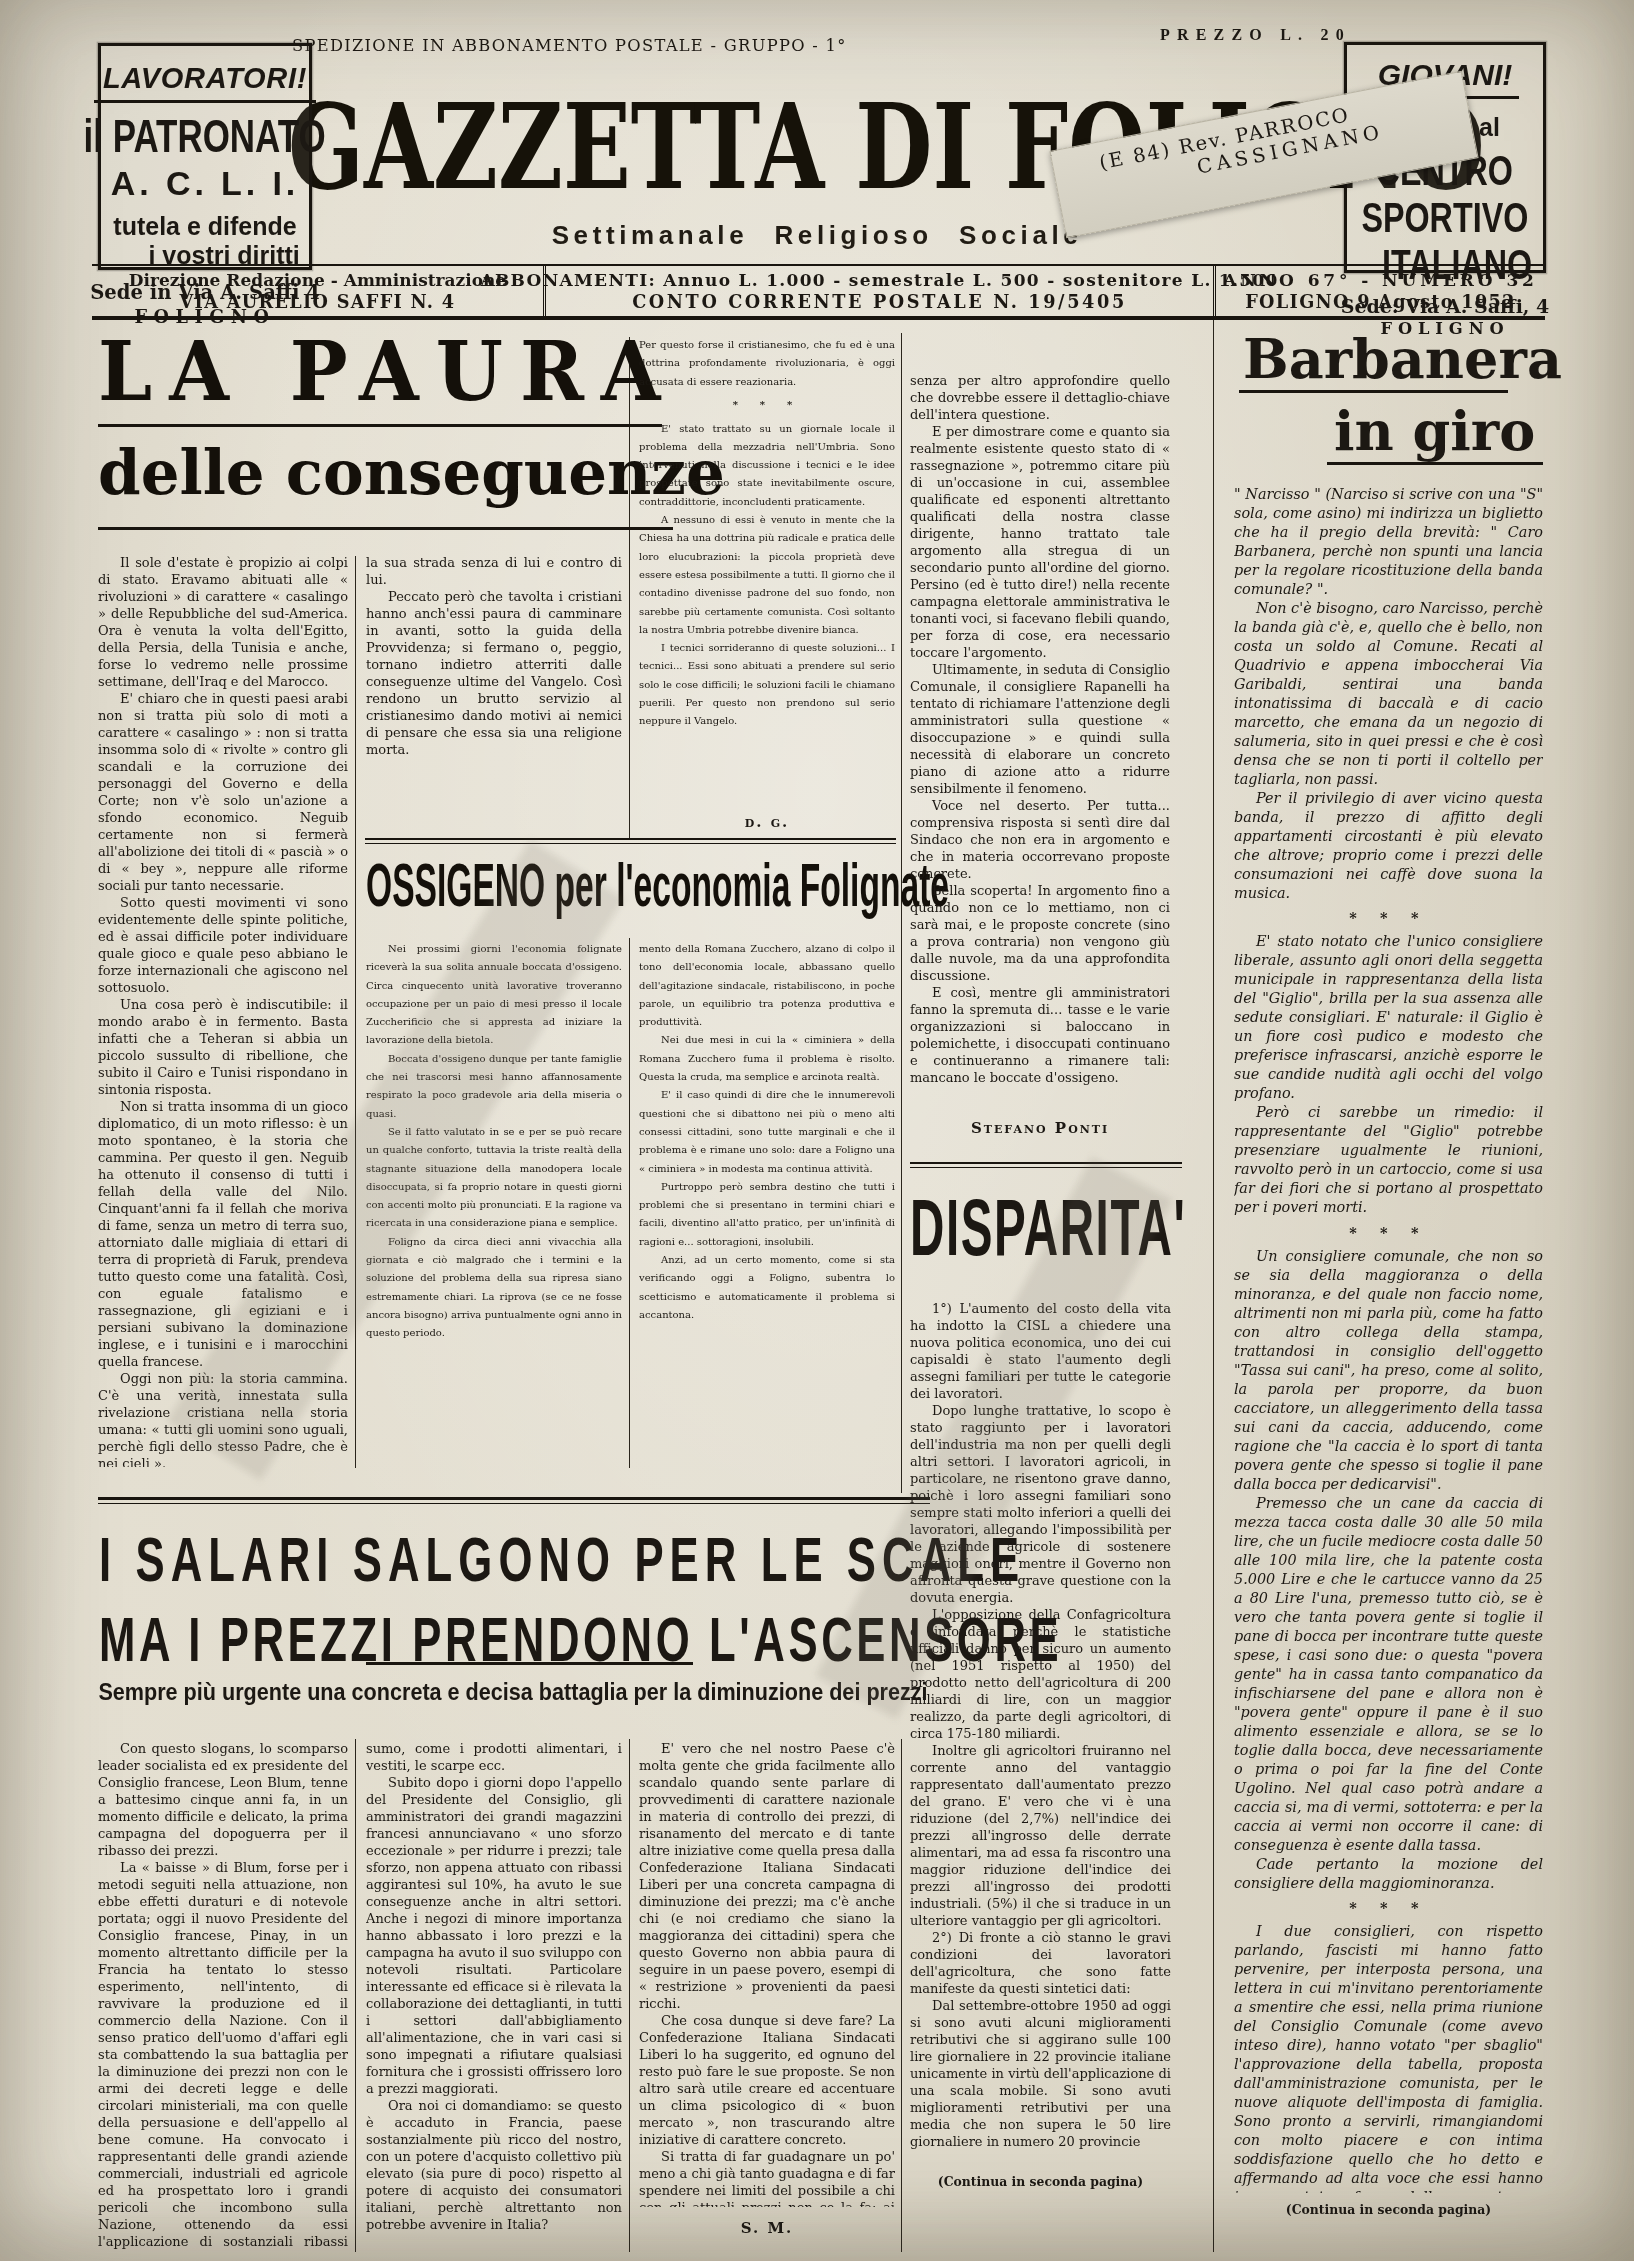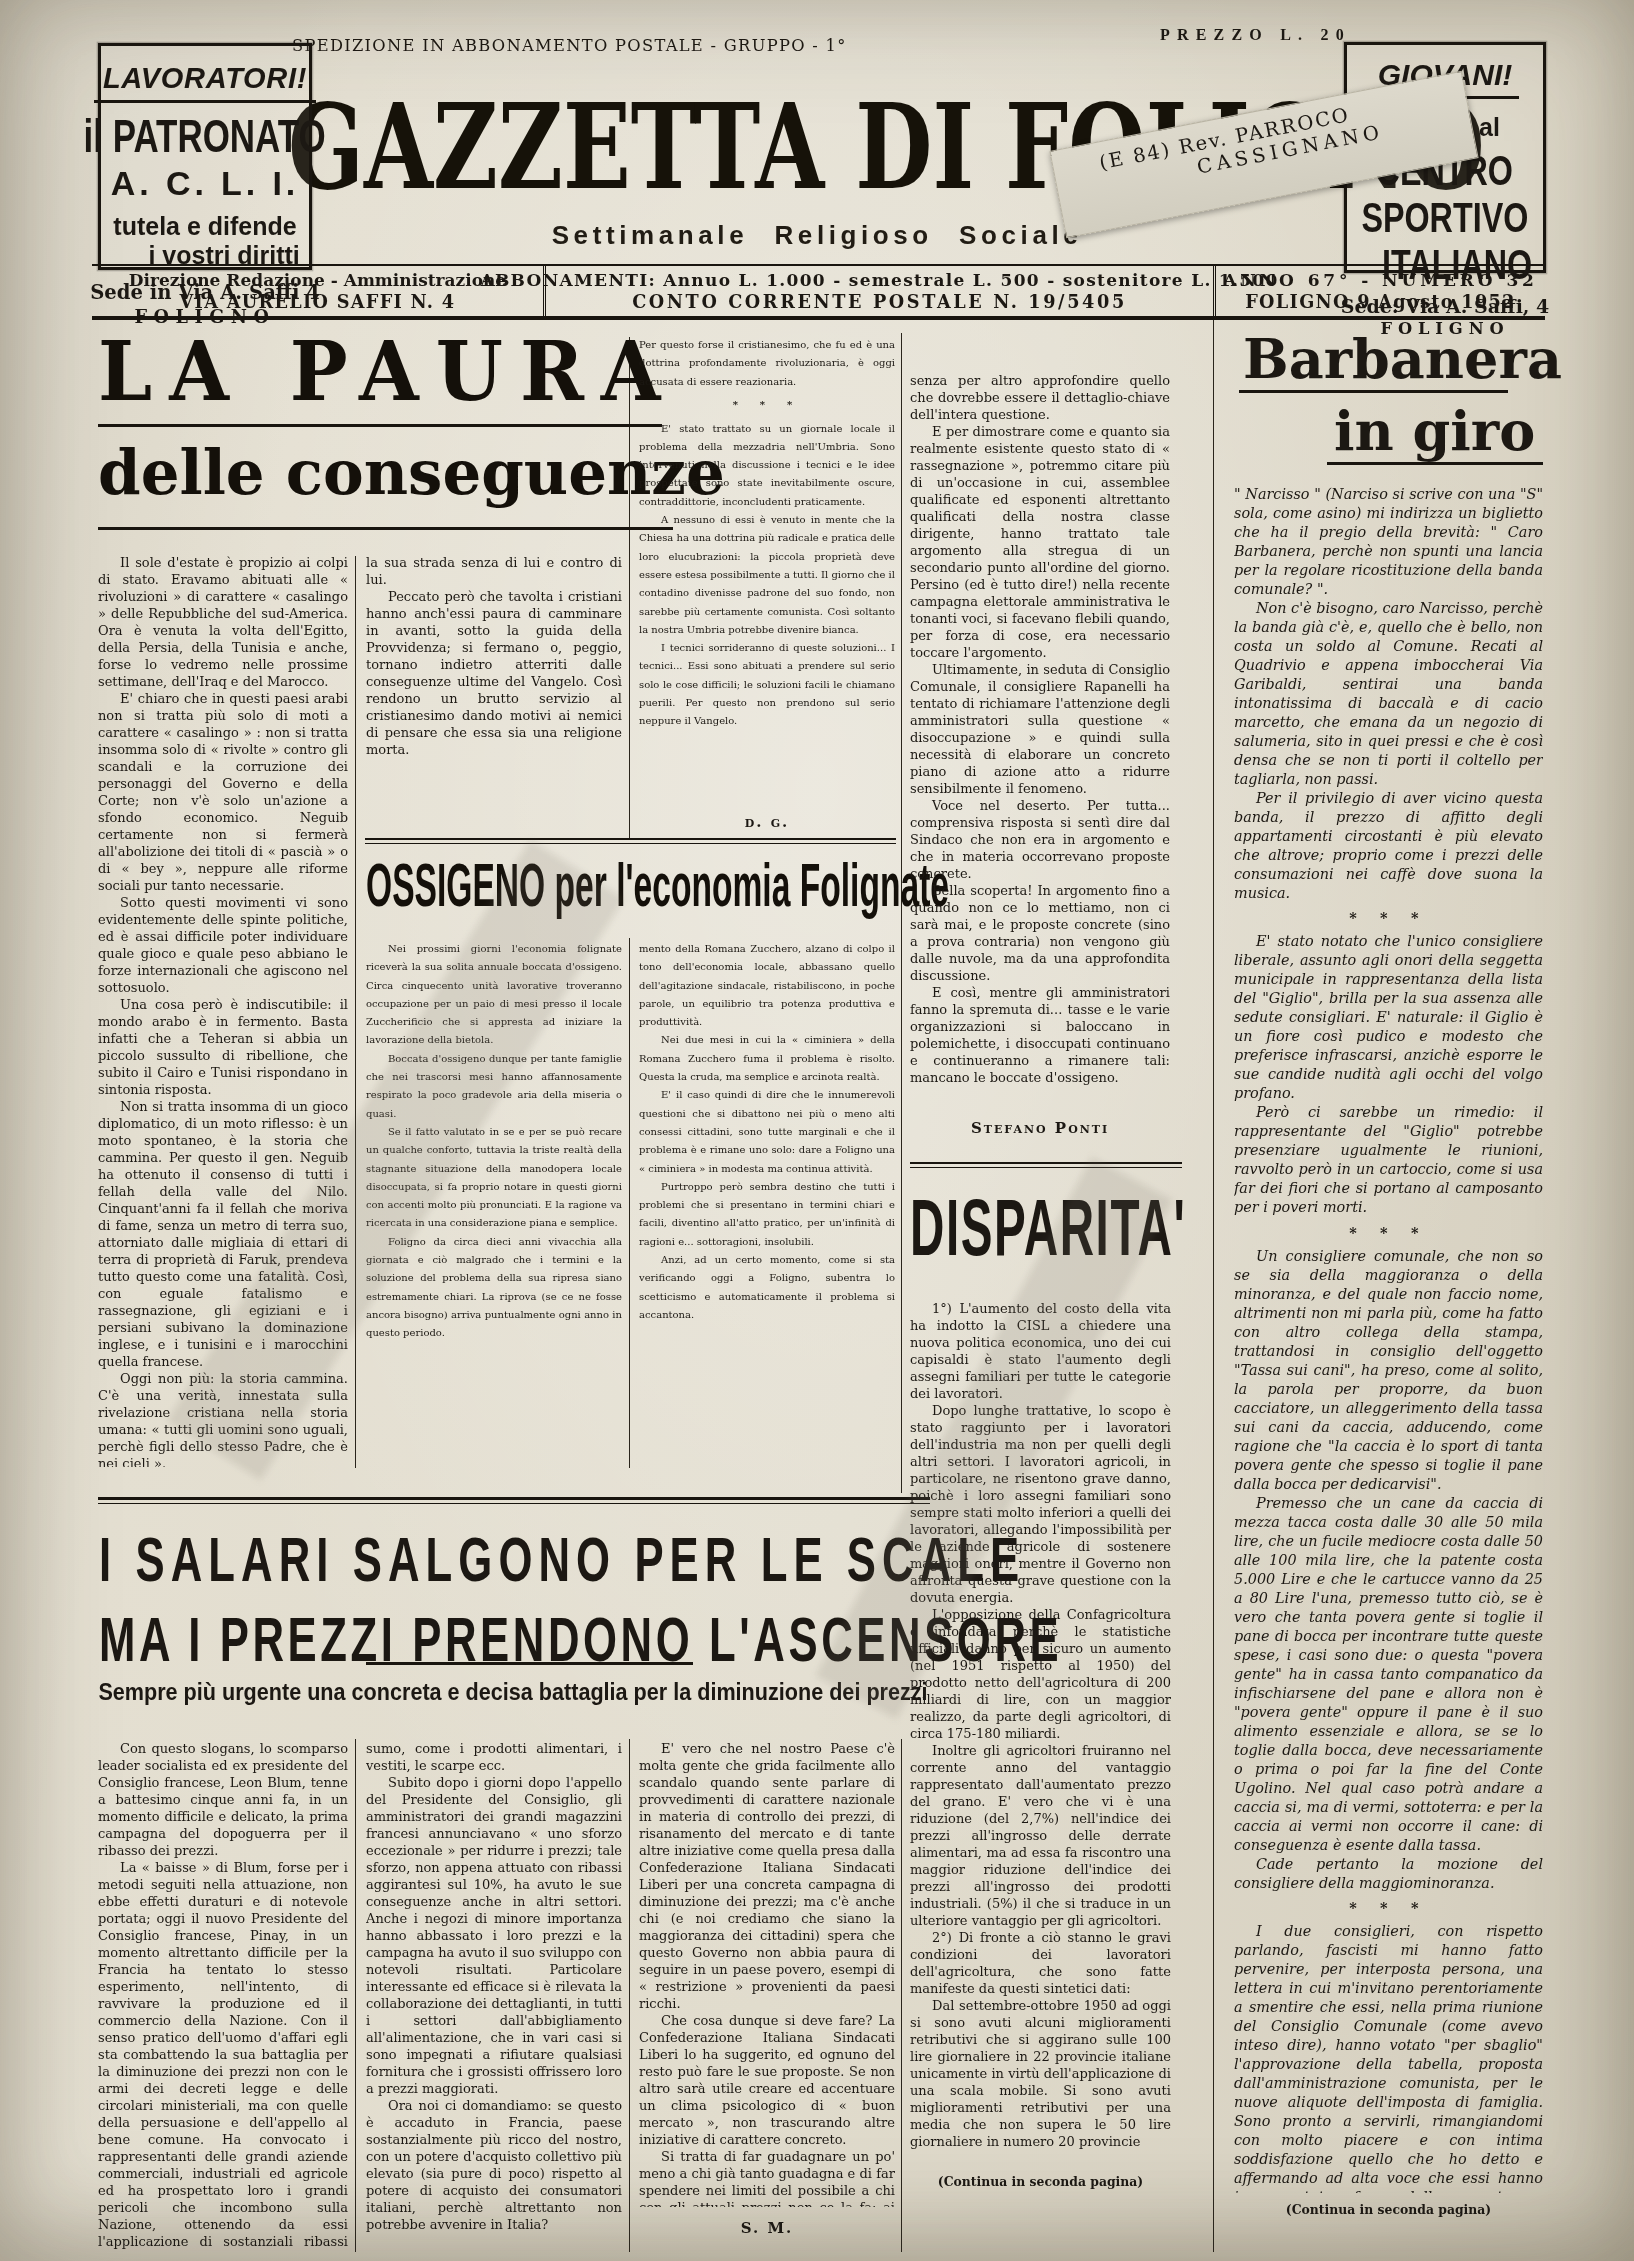--- a/index.html
+++ b/index.html
@@ -201,21 +201,21 @@
   <div class="hr" style="left:1239px; top:390px; width:269px; height:2.6px;"></div>
   <div class="h-barb2">in giro</div>
   <div class="hr" style="left:1327px; top:462px; width:216px; height:2.6px;"></div>
 
   <div class="col ital cont" style="left:1234px; top:485px; width:309px; height:1708px;">
       <p class="para">" Narcisso " (Narciso si scrive con una "S" sola, come asino) mi indirizza un biglietto che ha il pregio della brevità: " Caro Barbanera, perchè non spunti una lancia per la regolare ricostituzione della banda comunale? ".</p>
       <p class="para">Non c'è bisogno, caro Narcisso, perchè la banda già c'è, e, quello che è bello, non costa un soldo al Comune. Recati al Quadrivio e appena imboccherai Via Garibaldi, sentirai una banda intonatissima di baccalà e di cacio marcetto, che emana da un negozio di salumeria, sito in quei pressi e che è così densa che se non ti porti il coltello per tagliarla, non passi.</p>
       <p class="para">Per il privilegio di aver vicino questa banda, il prezzo di affitto degli appartamenti circostanti è più elevato che altrove; proprio come i prezzi delle consumazioni nei caffè dove suona la musica.</p>
       <div class="stars">*  *  *</div>
       <p class="para">E' stato notato che l'unico consigliere liberale, assunto agli onori della seggetta municipale in rappresentanza della lista del "Giglio", brilla per la sua assenza alle sedute consigliari. E' naturale: il Giglio è un fiore così pudico e modesto che preferisce infrascarsi, anzichè esporre le sue candide nudità agli occhi del volgo profano.</p>
-      <p class="para">Però ci sarebbe un rimedio: il rappresentante del "Giglio" potrebbe presenziare ugualmente le riunioni, ravvolto però in un cartoccio, come si usa far dei fiori che si portano al camposanto per i poveri morti.</p>
+      <p class="para">Però ci sarebbe un rimedio: il rappresentante del "Giglio" potrebbe presenziare ugualmente le riunioni, ravvolto però in un cartoccio, come si usa far dei fiori che si portano al prospettato per i poveri morti.</p>
       <div class="stars">*  *  *</div>
       <p class="para">Un consigliere comunale, che non so se sia della maggioranza o della minoranza, e del quale non faccio nome, altrimenti non mi parla più, come ha fatto con altro collega della stampa, trattandosi in consiglio dell'oggetto "Tassa sui cani", ha preso, come al solito, la parola per proporre, da buon cacciatore, un alleggerimento della tassa sui cani da caccia, adducendo, come ragione che "la caccia è lo sport di tanta povera gente che spesso si toglie il pane dalla bocca per dedicarvisi".</p>
       <p class="para">Premesso che un cane da caccia di mezza tacca costa dalle 30 alle 50 mila lire, che un fucile mediocre costa dalle 50 alle 100 mila lire, che la patente costa 5.000 Lire e che le cartucce vanno da 25 a 80 Lire l'una, premesso tutto ciò, se è vero che tanta povera gente si toglie il pane di bocca per incontrare tutte queste spese, i casi sono due: o questa "povera gente" ha in cassa tanto companatico da infischiarsene del pane e allora non è "povera gente" oppure il pane è il suo alimento essenziale e allora, se se lo toglie dalla bocca, deve necessariamente o prima o poi far la fine del Conte Ugolino. Nel qual caso potrà andare a caccia si, ma di vermi, sottoterra: e per la caccia ai vermi non occorre il cane: di conseguenza è esente dalla tassa.</p>
       <p class="para">Cade pertanto la mozione del consigliere della maggiominoranza.</p>
       <div class="stars">*  *  *</div>
       <p class="para">I due consiglieri, con rispetto parlando, fascisti mi hanno fatto pervenire, per interposta persona, una lettera in cui m'invitano perentoriamente a smentire che essi, nella prima riunione del Consiglio Comunale (come avevo inteso dire), hanno votato "per sbaglio" l'approvazione della tabella, proposta dall'amministrazione comunista, per le nuove aliquote dell'imposta di famiglia. Sono pronto a servirli, rimangiandomi con molto piacere e con intima soddisfazione quello che ho detto e affermando ad alta voce che essi hanno invece votato a favore della proposta con chiara intelligenza e con piena coscienza.</p>
     </div>
   <div class="continua" style="left:1234px; top:2202px; width:309px;">(Continua in seconda pagina)</div>
 
   <div class="hr2" style="left:910px; top:1162px; width:272px;"></div>

